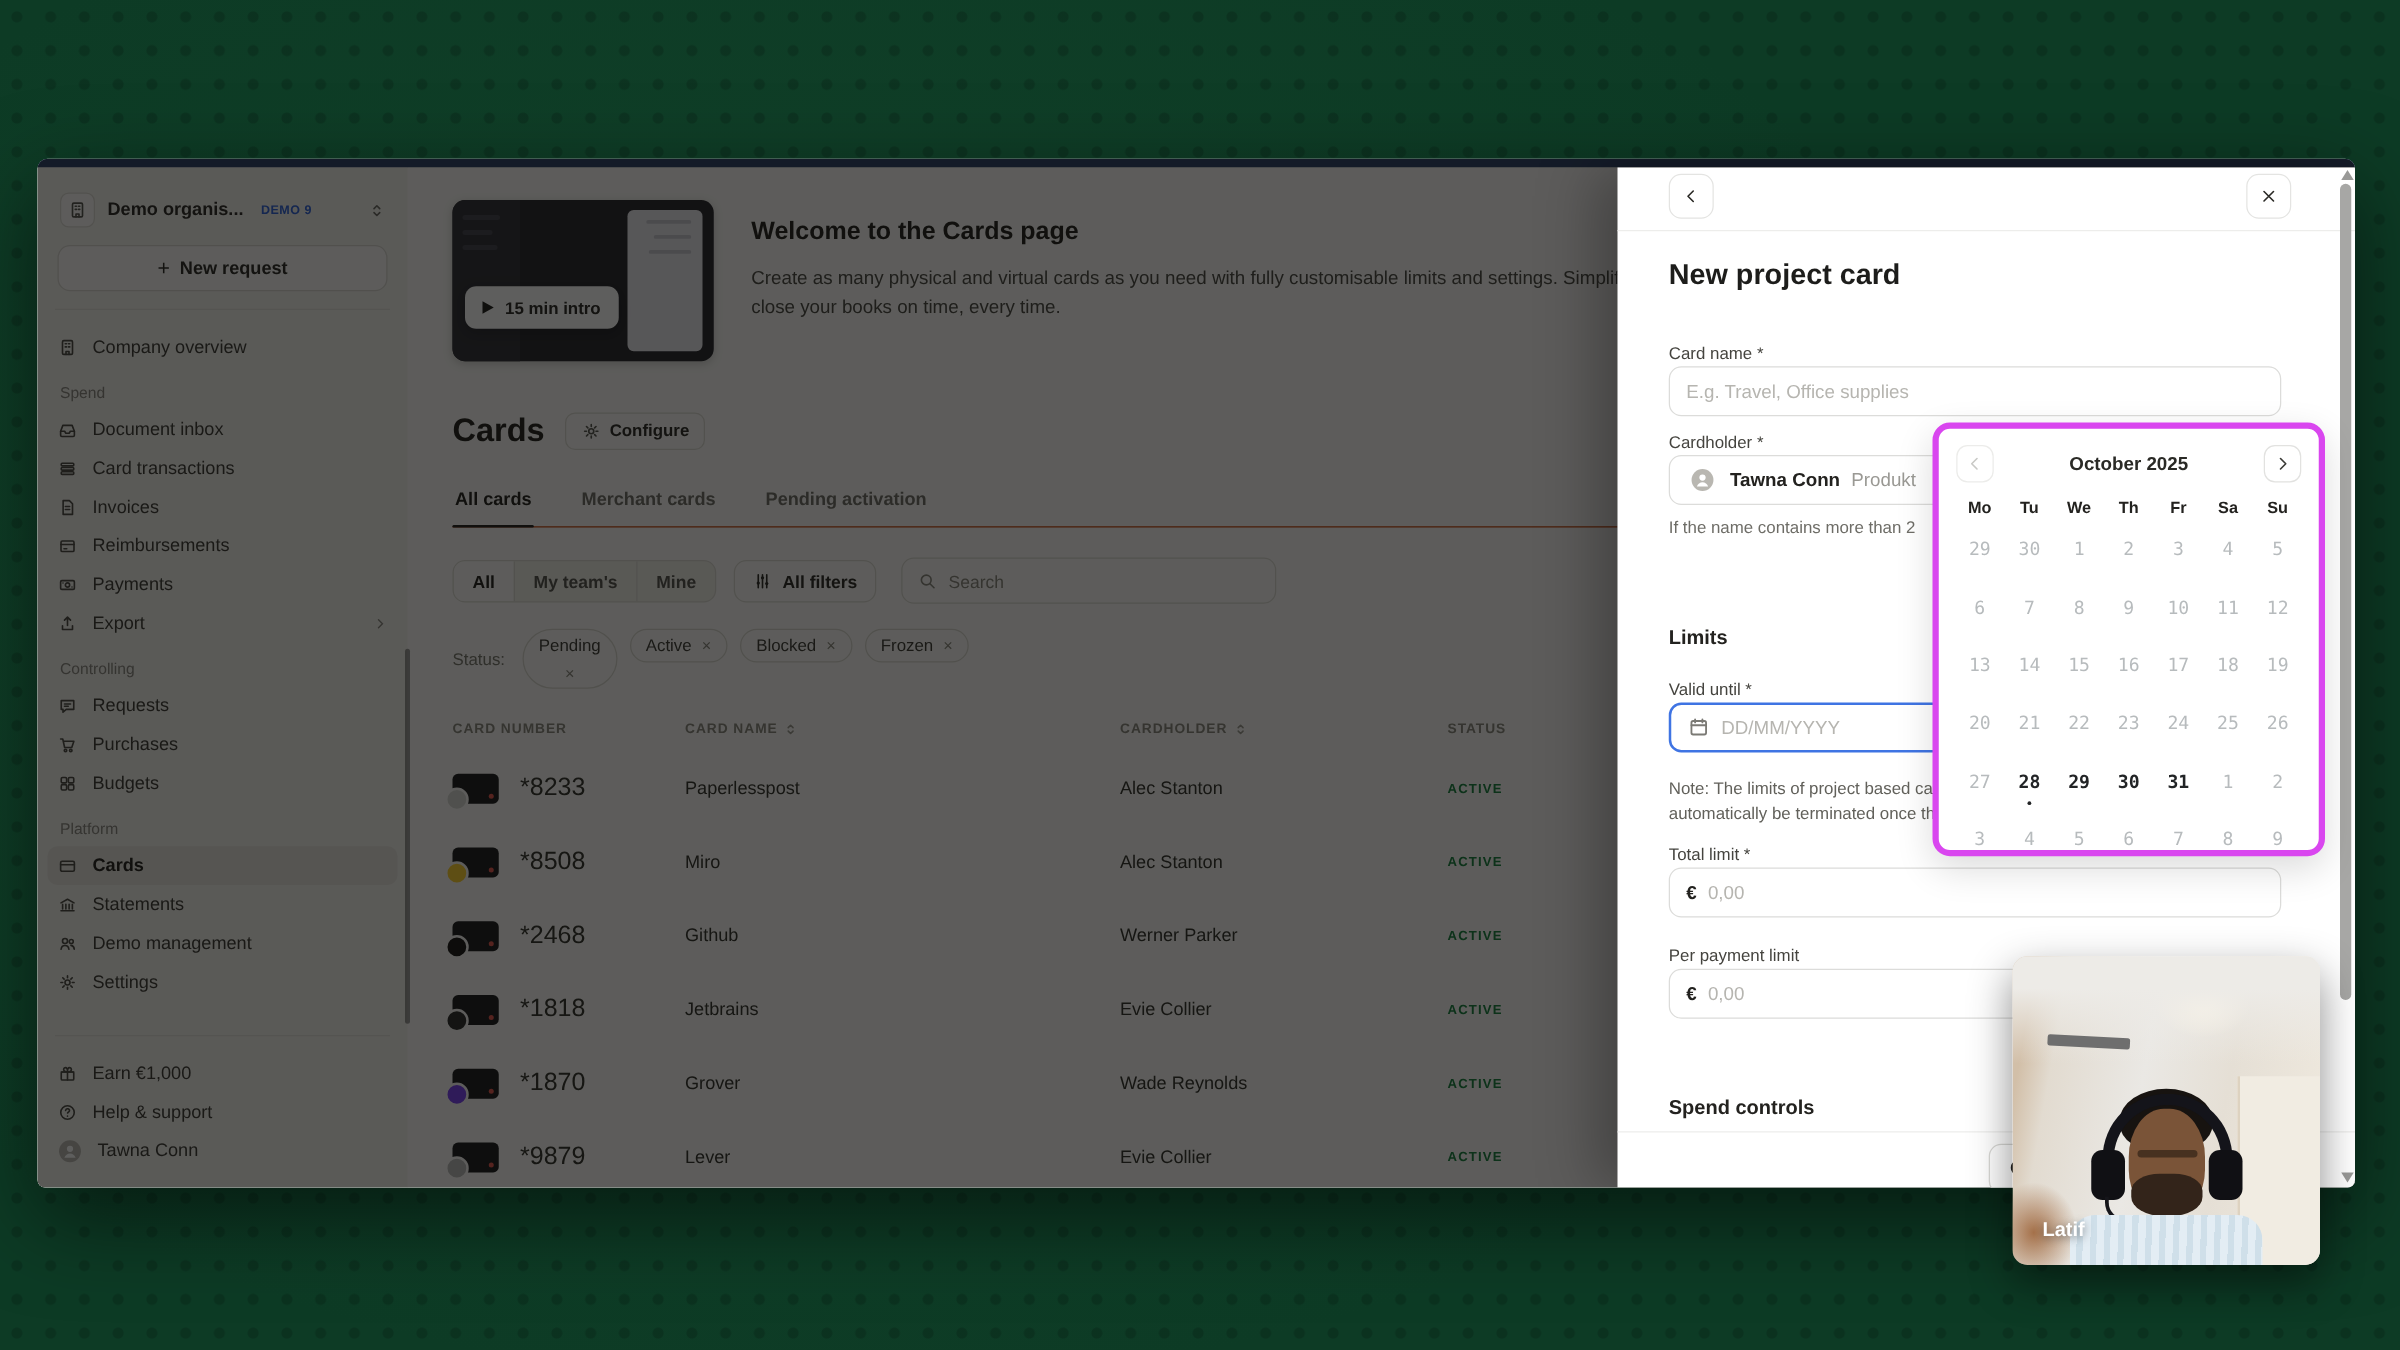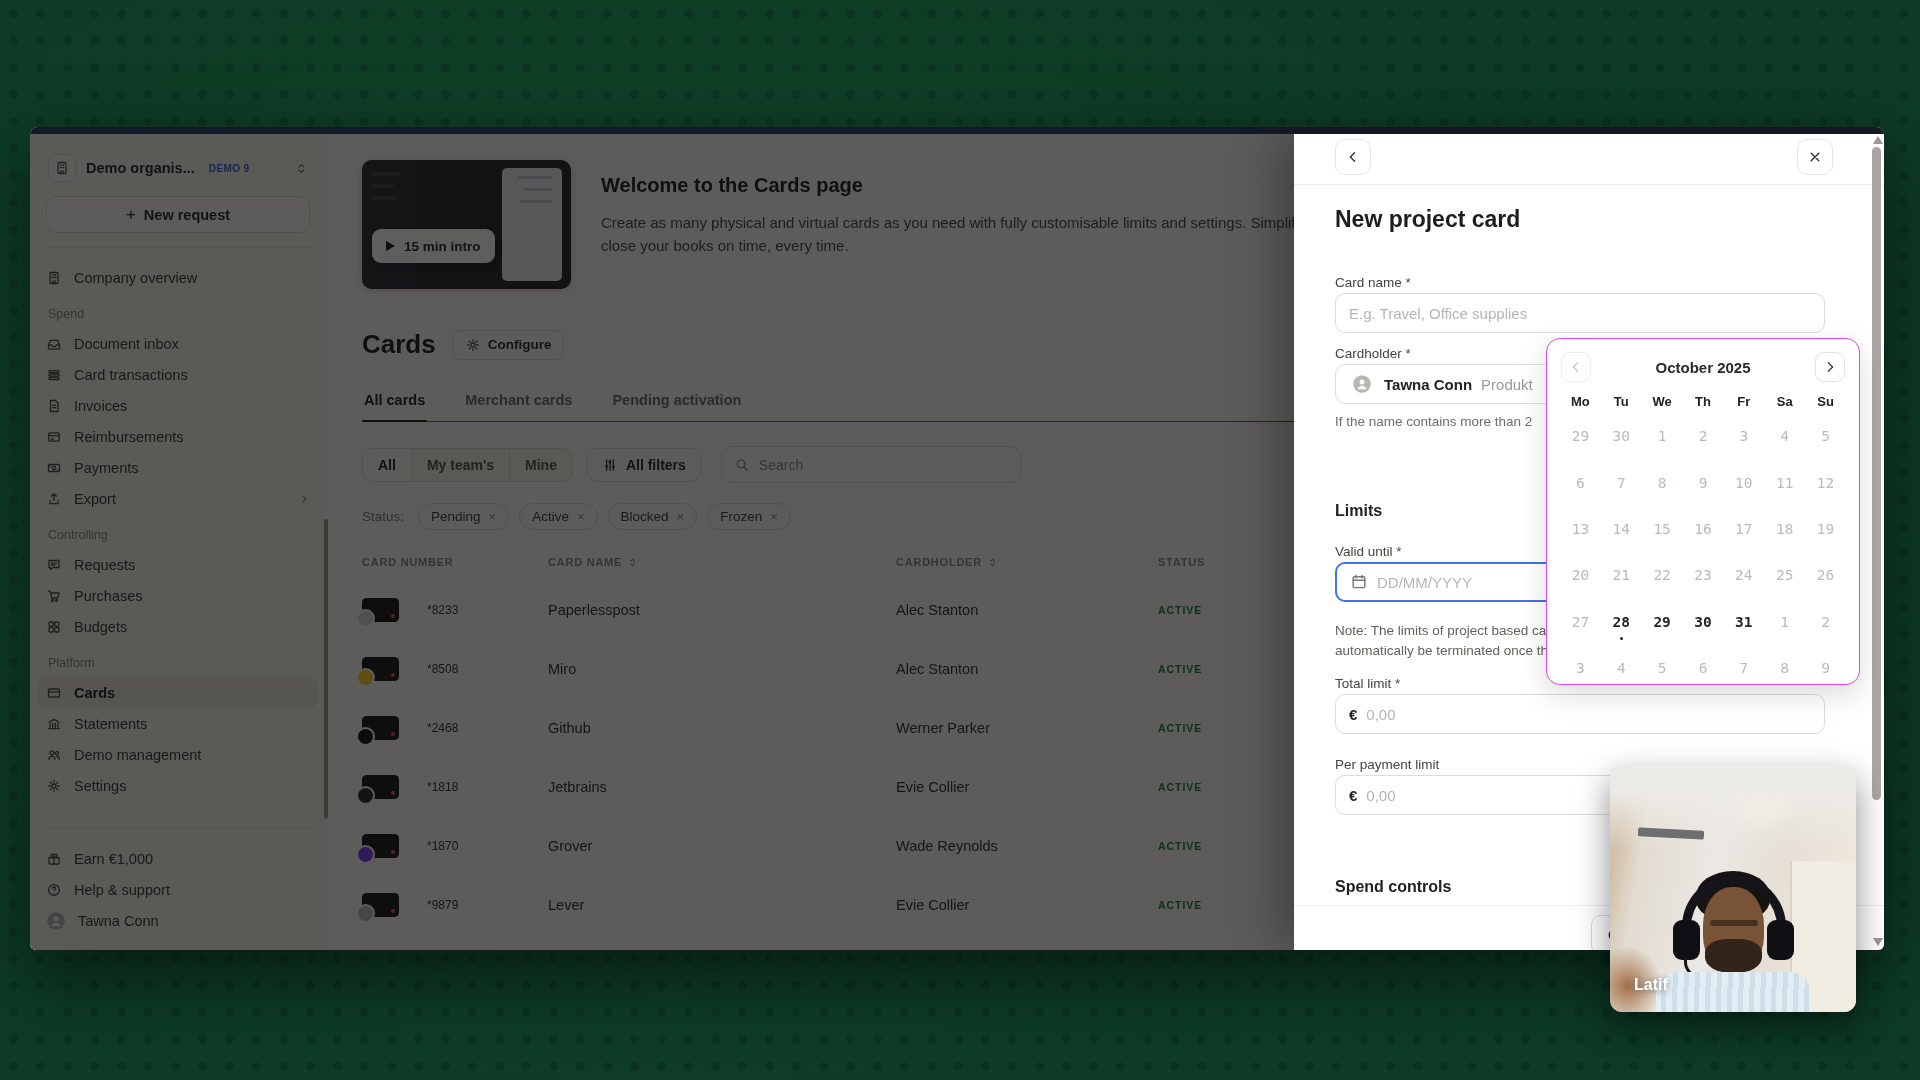--- a/index.html
+++ b/index.html
@@ -77,21 +77,21 @@
   .statusrow .slabel{font-size:13.5px;color:#7a786f;margin-right:2px;}
   .chip{display:inline-flex;align-items:center;gap:8px;border:1px solid #d9d7d0;border-radius:999px;padding:5px 12px;
     font-size:13.5px;color:#3c3b36;background:#fbfaf8;}
   .chip .x{color:#8a887f;font-size:13px;line-height:1;cursor:pointer;}
   
   .table{margin-top:18px;width:932px;}
   .thead{display:grid;grid-template-columns:186px 348px 262px 136px;padding:8px 0 12px;}
   .th{font-size:11px;letter-spacing:0.07em;color:#8a887f;font-weight:bold;display:flex;align-items:center;gap:5px;}
   .th .icn{color:#9a988f;}
   .trow{display:grid;grid-template-columns:186px 348px 262px 136px;align-items:center;height:59px;}
-  .cellnum{display:flex;align-items:center;gap:28px;font-size:12px;color:#32312c;}
+  .cellnum{display:flex;align-items:center;gap:17px;font-size:20px;color:#32312c;}
   .cardpic{width:37px;height:24px;background:#1b1b1e;border-radius:4.5px;position:relative;flex:none;}
   .cardpic .reddot{position:absolute;right:4px;bottom:4px;width:4px;height:4px;border-radius:50%;background:#e4574d;}
   .cardpic .brand{position:absolute;left:-6px;bottom:-6px;width:15px;height:15px;border-radius:50%;border:2px solid #fbfaf8;}
   .cellname,.cellholder{font-size:14.5px;color:#32312c;}
   .cellstatus{font-size:10.5px;font-weight:bold;letter-spacing:0.09em;color:#17803f;}
   
   .dim{position:absolute;inset:0;background:rgba(8,8,6,0.65);z-index:40;}
   
   .drawer{position:absolute;left:1264px;top:7px;width:590px;height:816px;background:#ffffff;z-index:50;
     box-shadow:-18px 0 44px rgba(0,0,0,0.28);}
@@ -115,21 +115,21 @@
   .note{position:absolute;left:41px;top:487px;width:486px;font-size:13.5px;line-height:1.45;color:#62615b;}
   .euro{font-size:15px;font-weight:bold;color:#23221f;}
   .h-spend{position:absolute;left:41px;top:744px;font-size:16px;font-weight:bold;color:#23221f;}
   .foot-div{position:absolute;left:0;right:0;top:771px;height:1px;background:#ededeb;}
   .create-btn{position:absolute;left:297px;top:781px;height:40px;border:1px solid #d9d9d6;border-radius:10px;background:#fff;
     padding:0 16px;font-size:14.5px;font-weight:bold;color:#23221f;display:flex;align-items:center;}
   .arr-up{position:absolute;left:579px;top:2px;width:0;height:0;border-left:5px solid transparent;border-right:5px solid transparent;border-bottom:8px solid #999997;}
   .arr-down{position:absolute;left:579px;top:804px;width:0;height:0;border-left:5px solid transparent;border-right:5px solid transparent;border-top:8px solid #999997;}
   .dscroll-thumb{position:absolute;left:578px;top:13px;width:9px;height:653px;background:#a7a7a5;border-radius:5px;}
   
-  .calendar{position:absolute;left:1516px;top:211px;width:314px;height:347px;background:#fff;border:1px solid #d946ef;
+  .calendar{position:absolute;left:1516px;top:211px;width:314px;height:347px;background:#fff;border:5px solid #d946ef;
     border-radius:14px;z-index:60;box-shadow:0 10px 30px rgba(0,0,0,0.14);box-sizing:border-box;}
   .cal-head{position:absolute;left:0;right:0;top:12px;height:32px;display:flex;align-items:center;}
   .cal-nav{width:30px;height:30px;border:1px solid #ececea;border-radius:9px;background:#fff;display:flex;align-items:center;justify-content:center;box-sizing:border-box;cursor:pointer;}
   .cal-prev{margin-left:14px;color:#c9c9c6;}
   .cal-next{margin-right:14px;color:#3a3a36;border-color:#e2e2e0;}
   .cal-title{flex:1;text-align:center;font-size:15px;font-weight:bold;color:#2a2a26;}
   .cal-grid{position:absolute;left:13px;right:13px;top:50px;display:grid;grid-template-columns:repeat(7,1fr);}
   .cal-dh{height:24px;display:flex;align-items:center;justify-content:center;font-size:13px;font-weight:bold;color:#23221f;font-family:"Liberation Sans",sans-serif;}
   .cal-d{height:46.4px;display:flex;align-items:center;justify-content:center;font-size:14.5px;
     font-family:"DejaVu Sans Mono",monospace;color:#b7bbbd;position:relative;cursor:pointer;}
@@ -425,21 +425,21 @@
               <svg width="16" height="16" viewBox="0 0 16 16" fill="none" stroke="currentColor" stroke-width="1.3" stroke-linecap="round" stroke-linejoin="round">
                 <circle cx="7" cy="7" r="3.9"></circle>
                 <path d="M10 10l3.2 3.2"></path>
               </svg>
             </span>
           <span class="ph">Search</span>
         </div>
       </div>
       <div class="statusrow">
         <span class="slabel">Status:</span>
-        <span id="chips"><span class="chip" style="margin-right: 10px;">
+        <span id="chips"><span class="chip" style="margin-right: 10px; flex-direction: column;">
               <span>Pending</span>
               <span class="x">×</span>
             </span><span class="chip" style="margin-right: 10px;">
               <span>Active</span>
               <span class="x">×</span>
             </span><span class="chip" style="margin-right: 10px;">
               <span>Blocked</span>
               <span class="x">×</span>
             </span><span class="chip" style="margin-right: 10px;">
               <span>Frozen</span>

